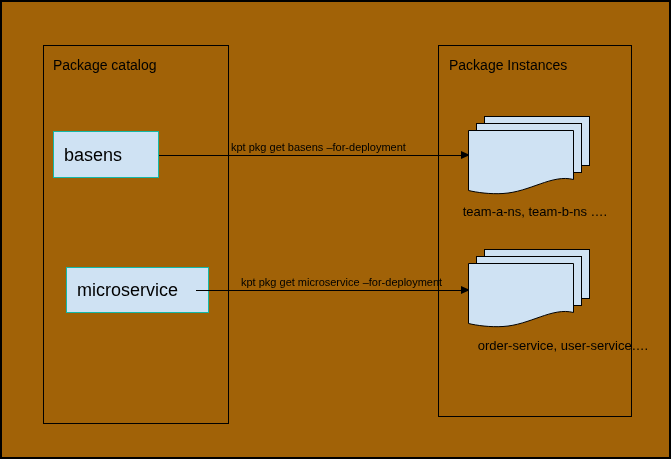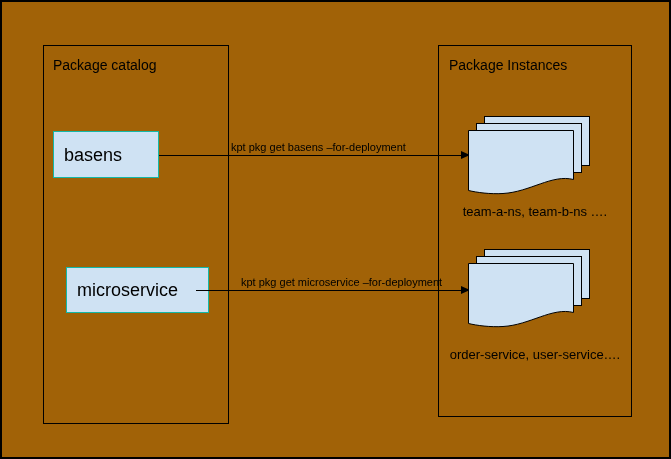--- a/index.html
+++ b/index.html
@@ -110,15 +110,15 @@
     <rect x="8.5" y="7.5" width="105" height="49" fill="#cfe2f3" stroke="#000000" stroke-width="1"></rect>
     <path d="M0.5,14.5 H105.5 V63.5 C84,58 62,76 35,77.5 C22,78.3 9,76.5 0.5,74.5 Z" fill="#cfe2f3" stroke="#000000" stroke-width="1"></path>
   </svg>
   <div class="stack-caption" style="top:202px;">team-a-ns, team-b-ns ….</div>
 
   <svg class="doc-stack" style="left:466px; top:247px;" width="123" height="80" viewBox="0 0 123 80">
     <rect x="16.5" y="0.5" width="105" height="49" fill="#cfe2f3" stroke="#000000" stroke-width="1"></rect>
     <rect x="8.5" y="7.5" width="105" height="49" fill="#cfe2f3" stroke="#000000" stroke-width="1"></rect>
     <path d="M0.5,14.5 H105.5 V63.5 C84,58 62,76 35,77.5 C22,78.3 9,76.5 0.5,74.5 Z" fill="#cfe2f3" stroke="#000000" stroke-width="1"></path>
   </svg>
-  <div class="stack-caption" style="top:345px;">order-service, user-service….</div>
+  <div class="stack-caption" style="top:336px;padding-left:28px;">order-service, user-service….</div>
 
 </div>
 
 </body></html>

